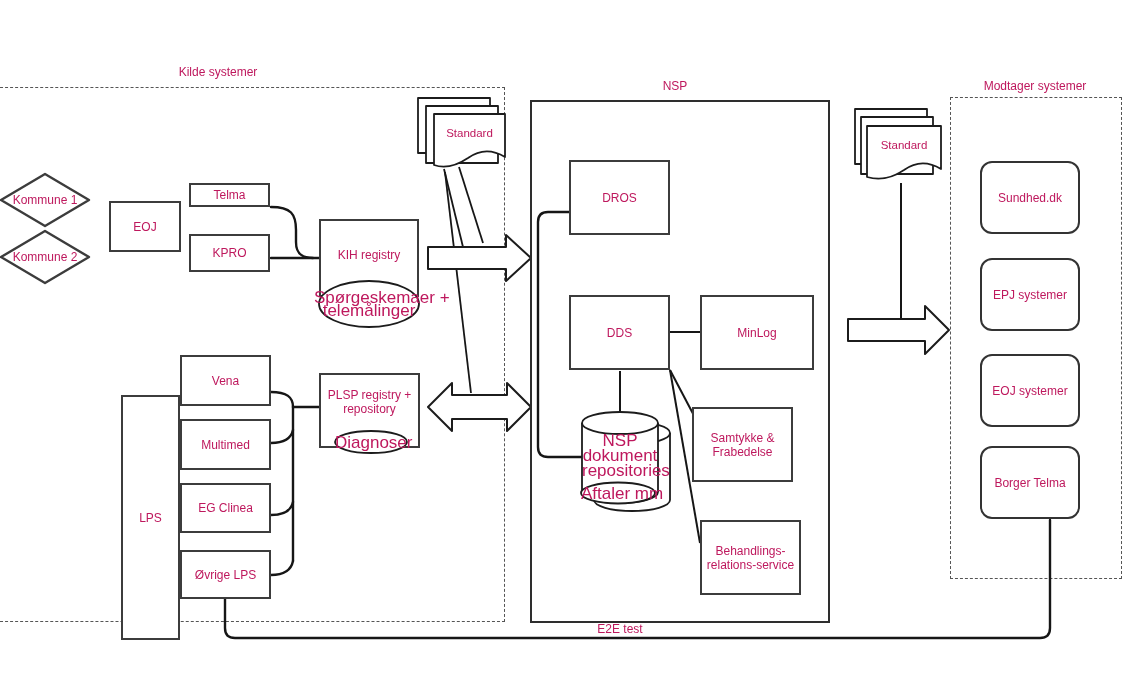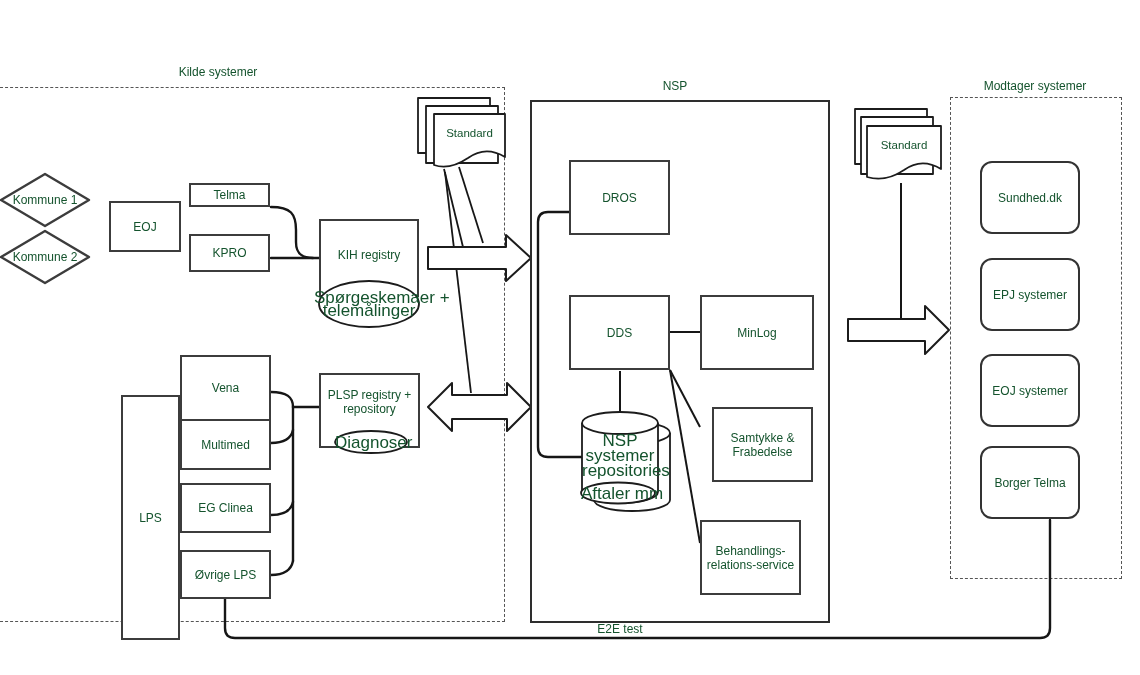--- a/index.html
+++ b/index.html
@@ -1,18 +1,18 @@
 <!DOCTYPE html>
 <html><head>
 <meta charset="utf-8">
 <style>
   html,body{margin:0;padding:0;background:#fff;}
   #stage{
     position:relative;width:1140px;height:675px;background:#fff;overflow:hidden;
-    font-family:"Liberation Sans","DejaVu Sans",sans-serif;color:#14532d;
+    font-family:"Liberation Sans","DejaVu Sans",sans-serif;color:#be185d;
   }
   .dashed-region{position:absolute;border:1px dashed #555;box-sizing:border-box;z-index:0;background:transparent;}
   svg.layer{position:absolute;left:0;top:0;z-index:1;pointer-events:none;}
   svg.overlay{z-index:3;}
   .box{
     position:absolute;box-sizing:border-box;background:#fff;border:2px solid #3c3c3c;
     display:flex;flex-direction:column;align-items:center;justify-content:center;
     text-align:center;font-size:12px;line-height:14px;z-index:2;
   }
   .solid-region{position:absolute;box-sizing:border-box;border:2px solid #2e2e2e;background:transparent;z-index:1;}
@@ -109,21 +109,21 @@
   <div class="box" style="left:189px;top:234px;width:81px;height:38px;">
       <span>KPRO</span>
     </div>
   <div class="box" style="left:319px;top:219px;width:100px;height:78px;padding-bottom:6px;">
       <span>KIH registry</span>
     </div>
 
   <div class="box" style="left:121px;top:354px;width:59px;height:245px;margin-top:41px;">
       <span>LPS</span>
     </div>
-  <div class="box" style="left:180px;top:355px;width:91px;height:66px;">
+  <div class="box" style="left:180px;top:355px;width:91px;height:51px;">
       <span>Vena</span>
     </div>
   <div class="box" style="left:180px;top:419px;width:91px;height:51px;">
       <span>Multimed</span>
     </div>
   <div class="box" style="left:180px;top:483px;width:91px;height:50px;">
       <span>EG Clinea</span>
     </div>
   <div class="box" style="left:180px;top:550px;width:91px;height:49px;">
       <span>Øvrige LPS</span>
@@ -136,21 +136,21 @@
 
   <div class="box" style="left:569px;top:160px;width:101px;height:75px;">
       <span>DROS</span>
     </div>
   <div class="box" style="left:569px;top:295px;width:101px;height:75px;">
       <span>DDS</span>
     </div>
   <div class="box" style="left:700px;top:295px;width:114px;height:75px;">
       <span>MinLog</span>
     </div>
-  <div class="box" style="left:712px;top:407px;width:101px;height:75px;">
+  <div class="box" style="left:692px;top:407px;width:101px;height:75px;">
     <span>Samtykke &amp;</span>
     <span>Frabedelse</span>
   </div>
   <div class="box" style="left:700px;top:520px;width:101px;height:75px;">
     <span>Behandlings-</span>
     <span>relations-service</span>
   </div>
 
   <div class="box rounded" style="left:980px;top:161px;width:100px;height:73px;">
       <span>Sundhed.dk</span>
@@ -173,20 +173,20 @@
     </g>
   </svg>
 
   <div class="txt small" style="left:314px;top:291px;width:110px;">
     <div>Spørgeskemaer +</div>
     <div>telemålinger</div>
   </div>
   <div class="txt small" style="left:335px;top:436px;width:72px;">Diagnoser</div>
   <div class="txt small" style="left:582px;top:433px;width:76px;line-height:15px;">
     <div>NSP</div>
-    <div>systemer</div>
+    <div>dokument</div>
     <div>repositories</div>
   </div>
   <div class="txt small" style="left:581px;top:487px;width:74px;">Aftaler mm</div>
   <div class="txt" style="left:434px;top:126px;width:71px;font-size:11.5px;">Standard</div>
   <div class="txt" style="left:867px;top:138px;width:74px;font-size:11.5px;">Standard</div>
 
 </div>
 
 </body></html>

